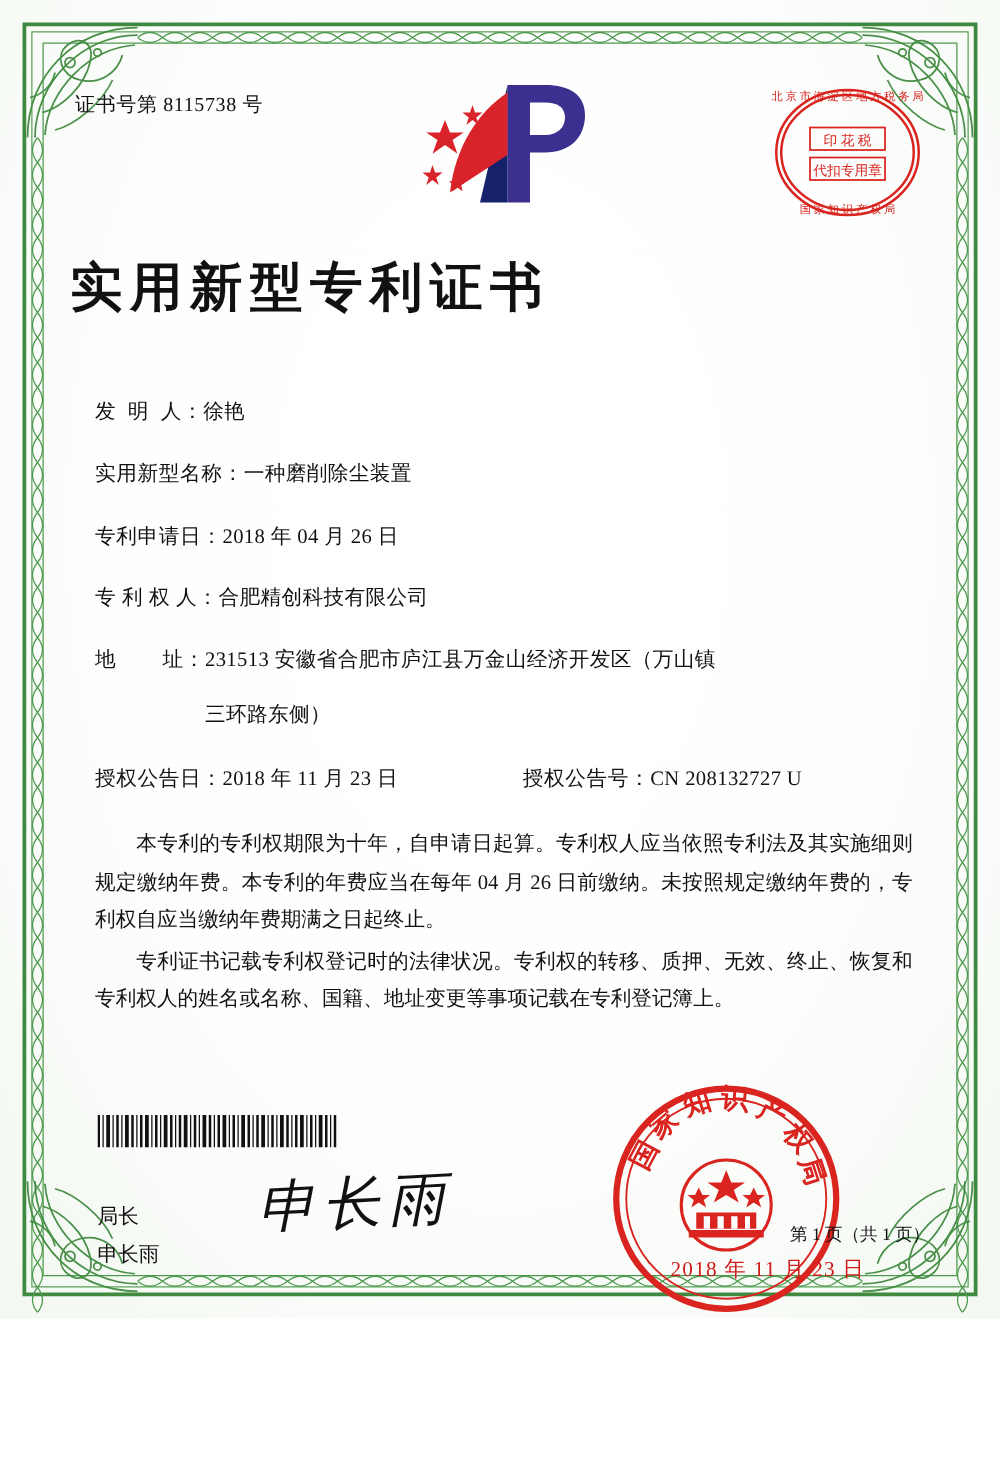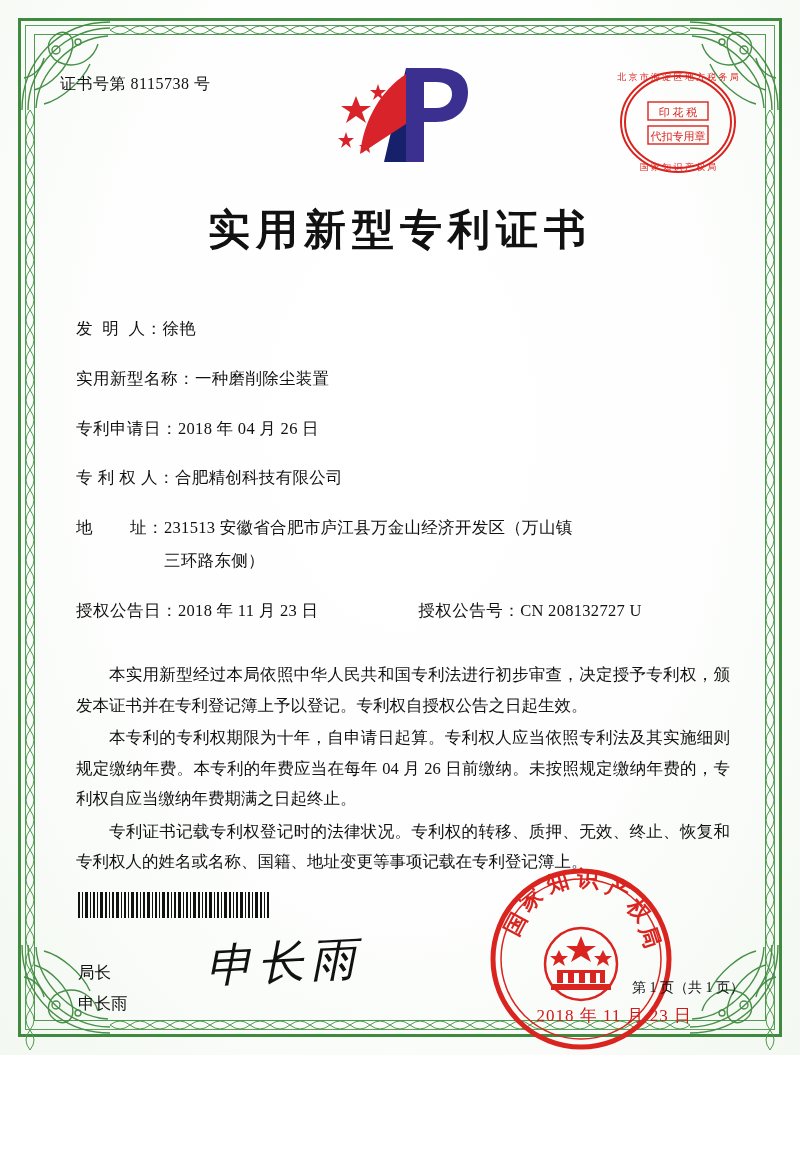--- a/index.html
+++ b/index.html
@@ -92,21 +92,21 @@
     top: 6px;
     width: 128px;
     height: 128px;
   }
 
   .title {
     position: absolute;
     left: 0;
     right: 0;
     top: 150px;
-    text-align: center;
+    text-align: left;
     font-size: 42px;
     font-weight: bold;
     letter-spacing: 6px;
     color: #111;
     font-family: Liberation Sans, sans-serif;
   }
 
   .fields {
     position: absolute;
     left: 20px;
@@ -125,21 +125,22 @@
     white-space: pre;
     flex: 0 0 auto;
     letter-spacing: 0.5px;
   }
   .field-value {
     flex: 1 1 auto;
     letter-spacing: 0.3px;
   }
   .field-value .second-line {
     display: block;
-    margin-top: 8px;
+    margin-top: 20px;
+    font-family: Liberation Mono, monospace;
   }
   .dual-row {
     display: flex;
     margin-bottom: 18px;
   }
   .dual-left { flex: 0 0 52%; display: flex; }
   .dual-right { flex: 1 1 auto; display: flex; }
 
   .paragraphs {
     position: absolute;
@@ -365,21 +366,20 @@
           <span class="field-value">2018 年 11 月 23 日</span>
         </div>
         <div class="dual-right">
           <span class="field-label">授权公告号：</span>
           <span class="field-value">CN 208132727 U</span>
         </div>
       </div>
     </div>
 
     <div class="paragraphs">
-      <p>本实用新型经过本局依照中华人民共和国专利法进行初步审查，决定授予专利权，颁发本证书并在专利登记簿上予以登记。专利权自授权公告之日起生效。</p>
       <p>本专利的专利权期限为十年，自申请日起算。专利权人应当依照专利法及其实施细则规定缴纳年费。本专利的年费应当在每年 04 月 26 日前缴纳。未按照规定缴纳年费的，专利权自应当缴纳年费期满之日起终止。</p>
       <p>专利证书记载专利权登记时的法律状况。专利权的转移、质押、无效、终止、恢复和专利权人的姓名或名称、国籍、地址变更等事项记载在专利登记簿上。</p>
     </div>
 
     <svg class="barcode" viewBox="0 0 250 26" preserveAspectRatio="none">
       <g fill="#111">
         <rect x="0" y="0" width="2" height="26"></rect>
           <rect x="4" y="0" width="1" height="26"></rect>
         <rect x="7" y="0" width="3" height="26"></rect>
           <rect x="12" y="0" width="1" height="26"></rect>

